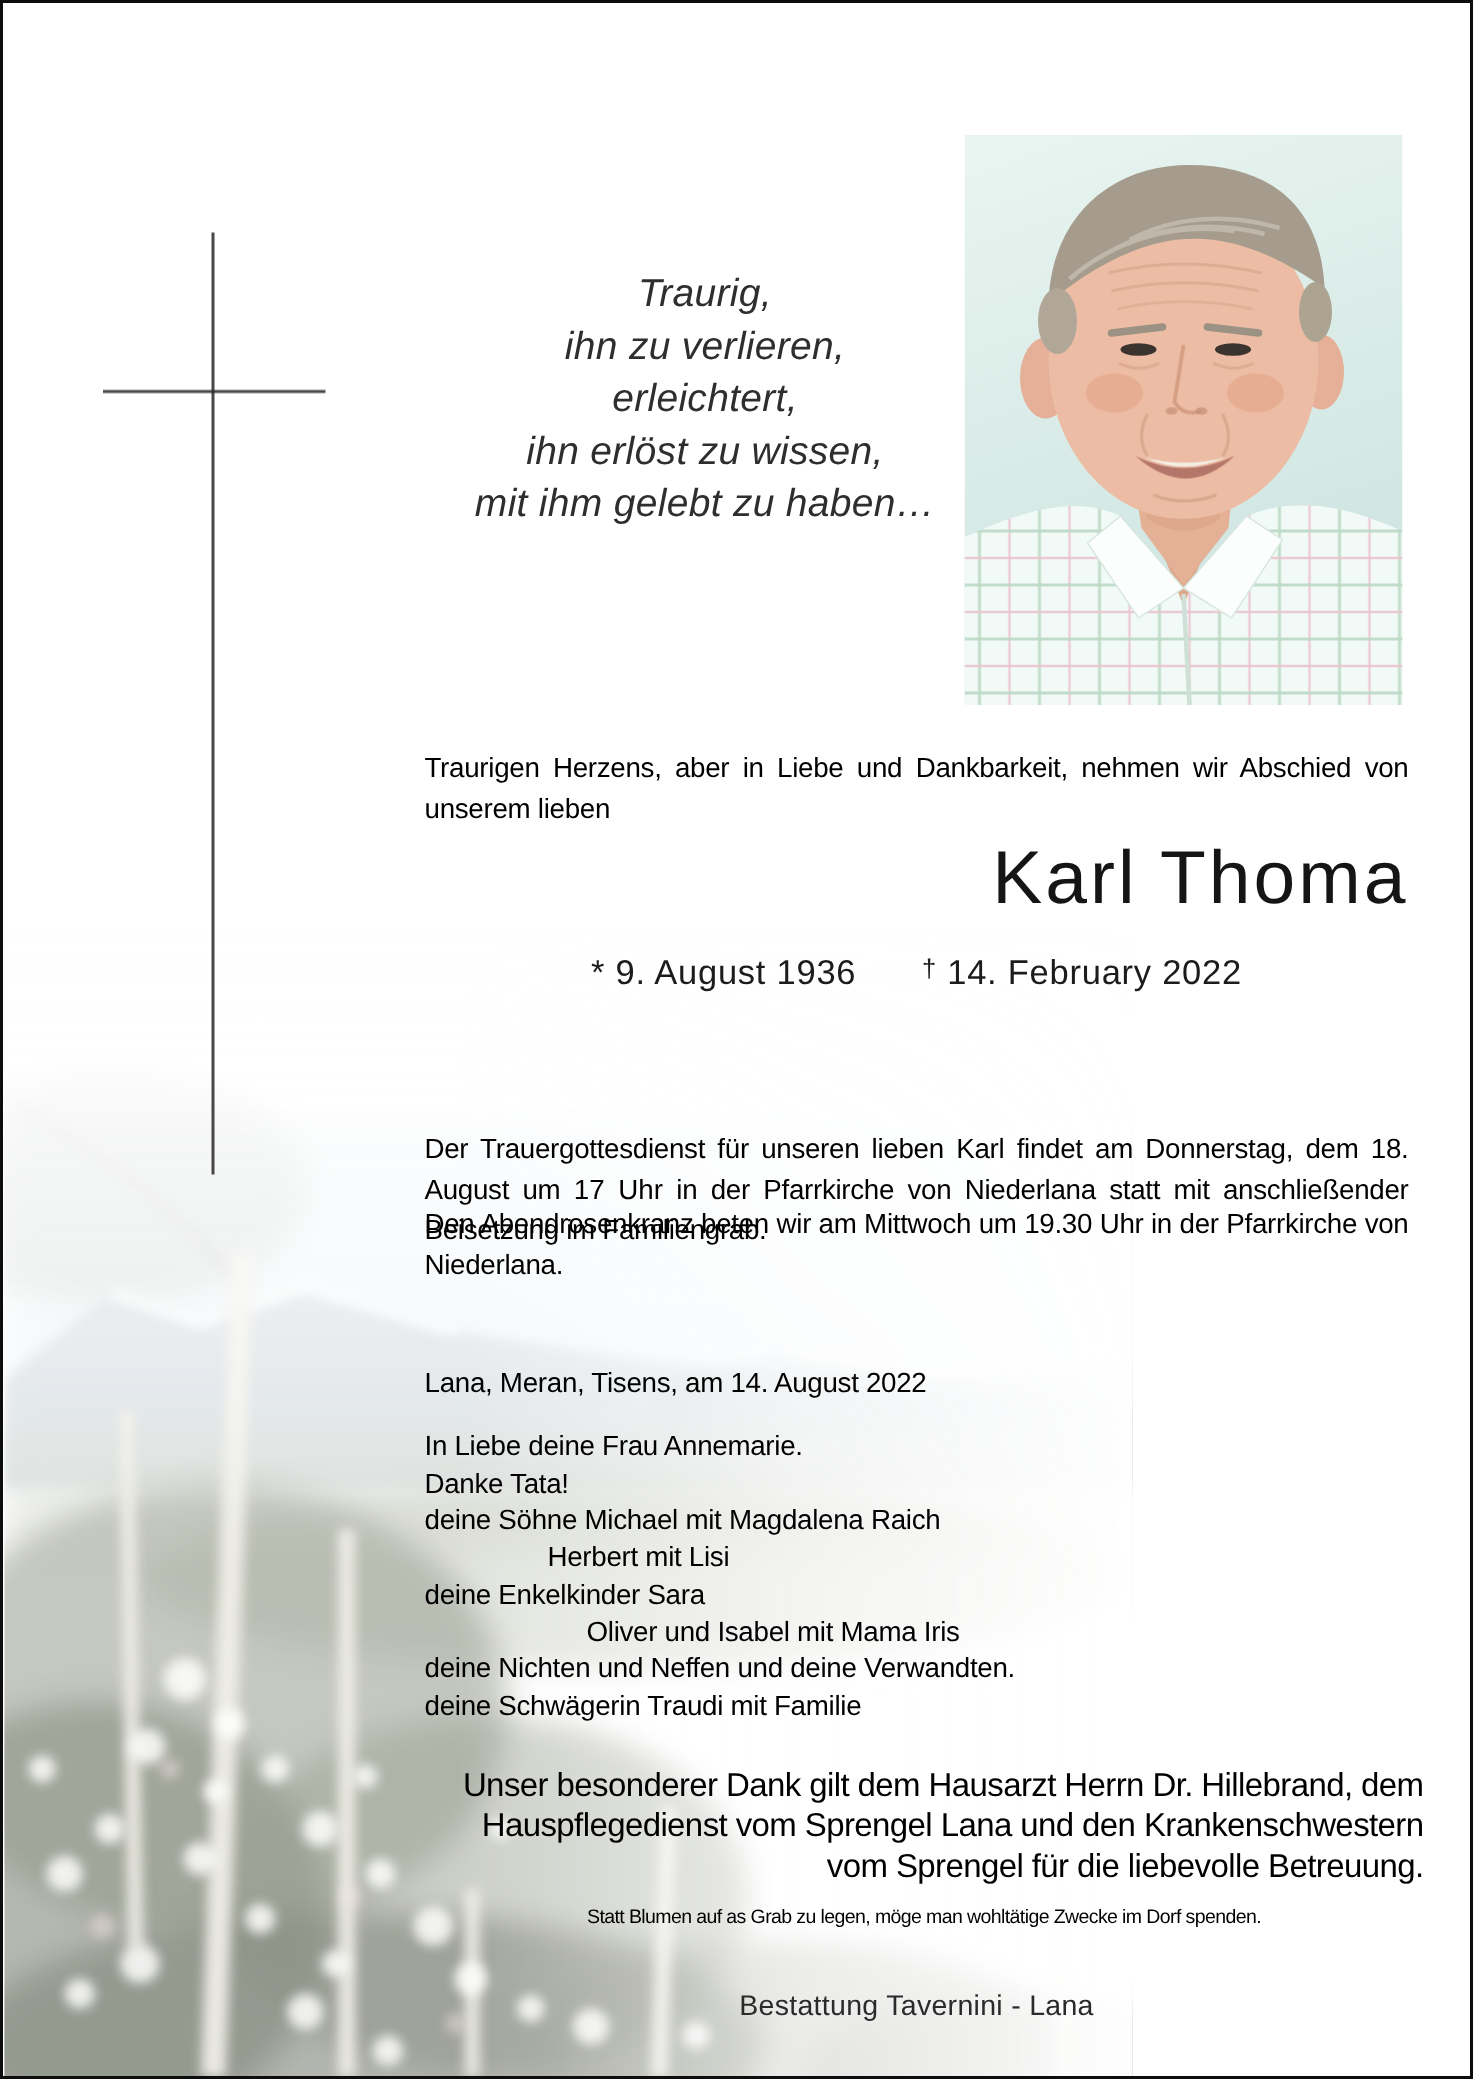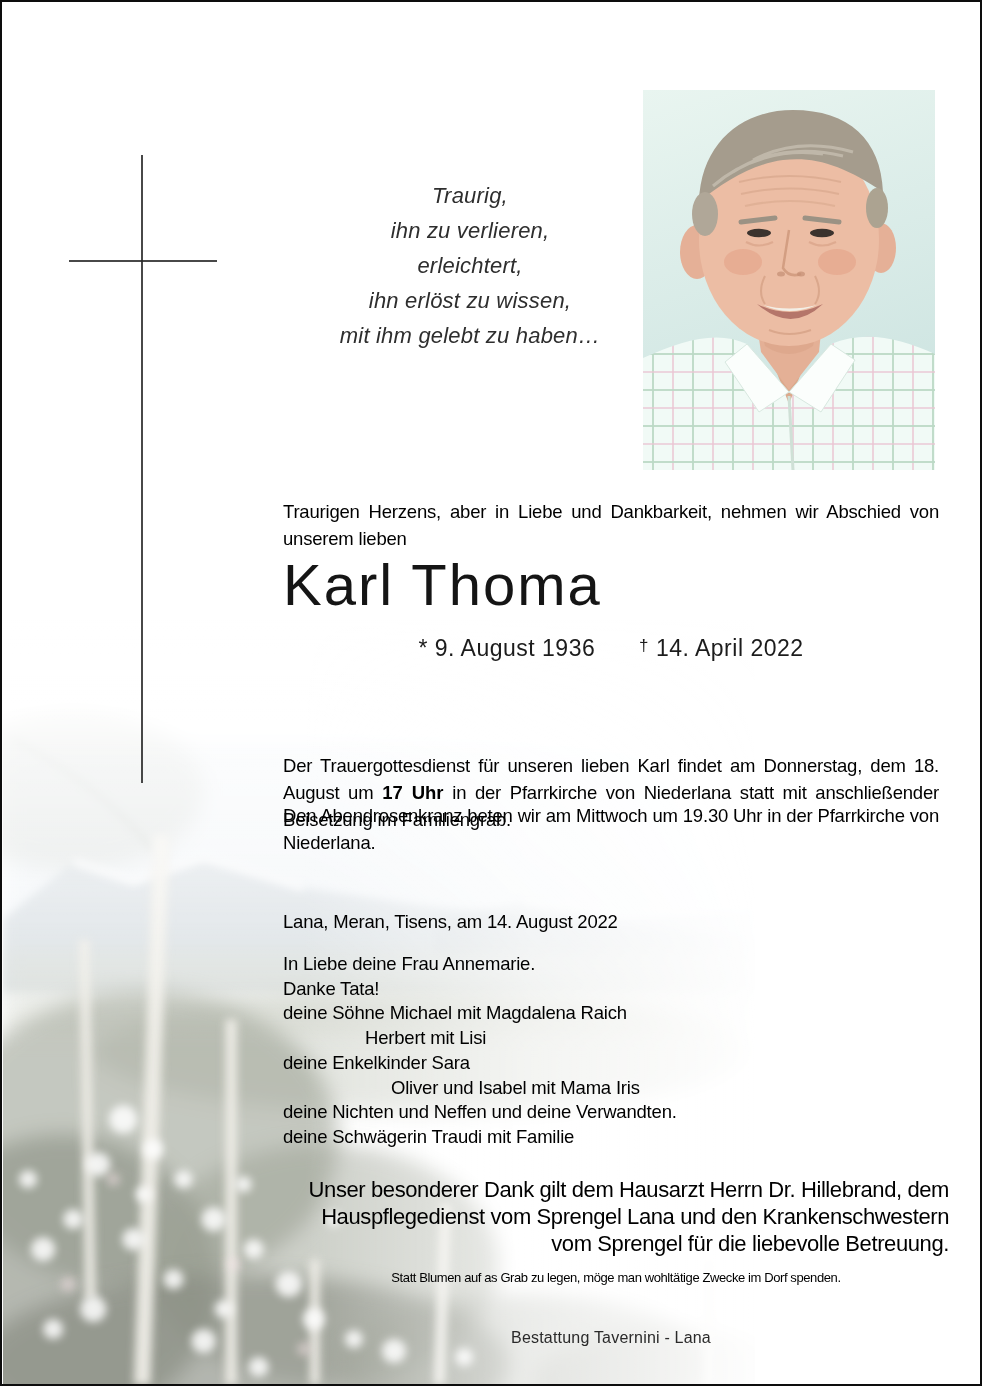--- a/index.html
+++ b/index.html
@@ -8,43 +8,43 @@
     background:#ffffff;border:2px solid #0d0d0d;overflow:hidden;
     font-family:"Liberation Sans",sans-serif;color:#222;
   }
   
   .orchard{position:absolute;left:1px;top:618px;width:752px;height:765px;z-index:1;}
   
   .cross-v{position:absolute;left:139px;top:153px;width:2px;height:628px;background:rgba(40,40,40,.85);z-index:2;}
   .cross-h{position:absolute;left:67px;top:258px;width:148px;height:2px;background:rgba(40,40,40,.85);z-index:2;}
   
   .poem{position:absolute;left:250px;top:176px;width:436px;z-index:3;
-    font-style:italic;font-size:22px;line-height:35px;text-align:center;color:#2e2e2e;letter-spacing:.2px;}
+    font-style:italic;font-size:26px;line-height:35px;text-align:center;color:#2e2e2e;letter-spacing:.2px;}
   
   .portrait{position:absolute;left:641px;top:88px;width:292px;height:380px;z-index:3;}
   
   .col{position:absolute;left:281px;width:656px;z-index:3;font-size:18.5px;letter-spacing:-0.2px;line-height:27px;color:#000000;}
   .just{text-align:justify;}
   .intro{top:496px;}
-  .name{top:548px;text-align:left;font-size:58px;line-height:70px;letter-spacing:2px;color:#151515;font-weight:400;}
+  .name{top:548px;text-align:right;font-size:50px;line-height:70px;letter-spacing:2px;color:#151515;font-weight:400;}
   .dates{top:630px;text-align:center;font-size:23px;letter-spacing:.5px;color:#1c1c1c;}
   .dates .gap{display:inline-block;width:30px;}
   .dates .dagger{font-size:17px;vertical-align:5px;}
   .p1{top:678px;}
   .p2{top:750px;}
-  .p2 b{font-weight:700;letter-spacing:0;}
+  .p2 b{font-weight:400;letter-spacing:0;}
   .p3{top:800px;}
   .dateline{top:906px;}
   .mourners{top:950px;line-height:24.7px;}
   .mourners div{white-space:pre;}
   .ind1{padding-left:82px;}
   .ind2{padding-left:108px;}
   .thanks{top:1174px;width:666px;text-align:right;font-size:22px;letter-spacing:-0.4px;}
   .flowers{top:1262px;width:666px;text-align:center;font-size:13px;letter-spacing:-0.4px;}
-  .funeral{top:1322px;text-align:center;font-size:16px;letter-spacing:.2px;color:#2a2a2a;}
+  .funeral{top:1322px;text-align:center;font-size:19px;letter-spacing:.2px;color:#2a2a2a;}
 </style>
 </head>
 <body>
 
 <div class="card">
 
   <svg class="orchard" viewBox="0 0 750 766" preserveAspectRatio="none" aria-hidden="true">
     <defs>
       <filter id="b1" x="-30%" y="-30%" width="160%" height="160%">
           <feGaussianBlur stdDeviation="4"></feGaussianBlur>
@@ -198,21 +198,21 @@
 
   <div class="col just intro">Traurigen Herzens, aber in Liebe und Dankbarkeit, nehmen wir Abschied von unserem lieben</div>
 
   <div class="col name">Karl Thoma</div>
 
   <div class="col dates">
     <span>*</span>
     <span>9. August 1936</span>
     <span class="gap"></span>
     <span class="dagger">†</span>
-    <span>14. April 2022</span>
+    <span>14. February 2022</span>
   </div>
 
 
   <div class="col just p2"><span>Der Trauergottesdienst für unseren lieben Karl findet am Donnerstag, dem 18. August um </span><b>17 Uhr</b><span> in der Pfarrkirche von Niederlana statt mit anschließender Beisetzung im Familiengrab.</span></div>
 
   <div class="col just p3">Den Abendrosenkranz beten wir am Mittwoch um 19.30 Uhr in der Pfarrkirche von Niederlana.</div>
 
   <div class="col dateline">Lana, Meran, Tisens, am 14. August 2022</div>
 
   <div class="col mourners">

